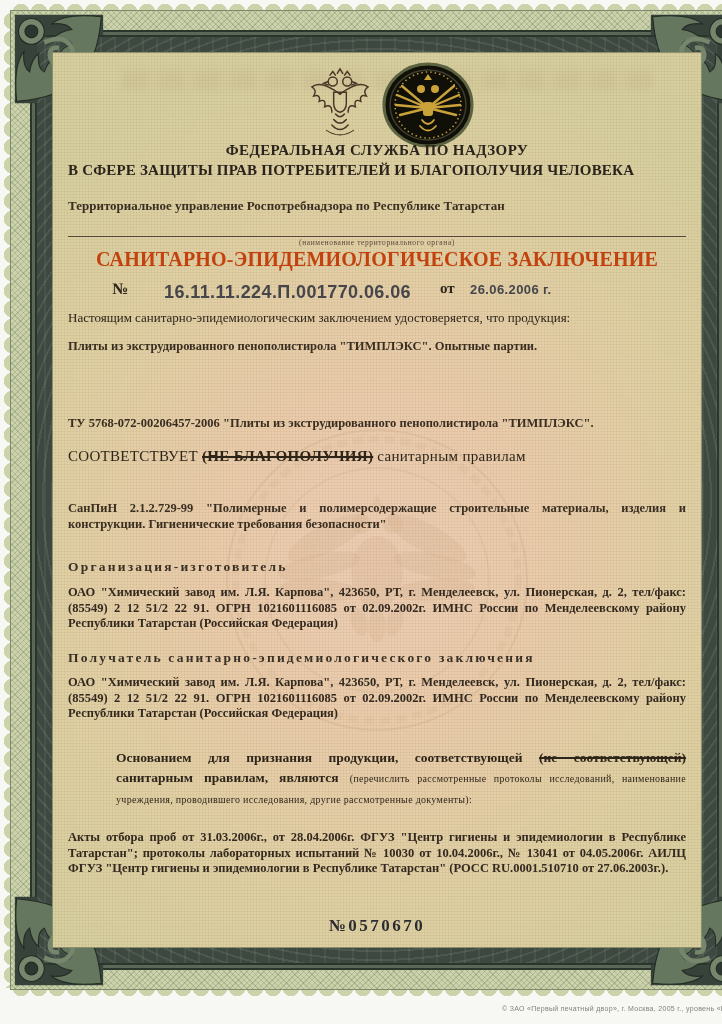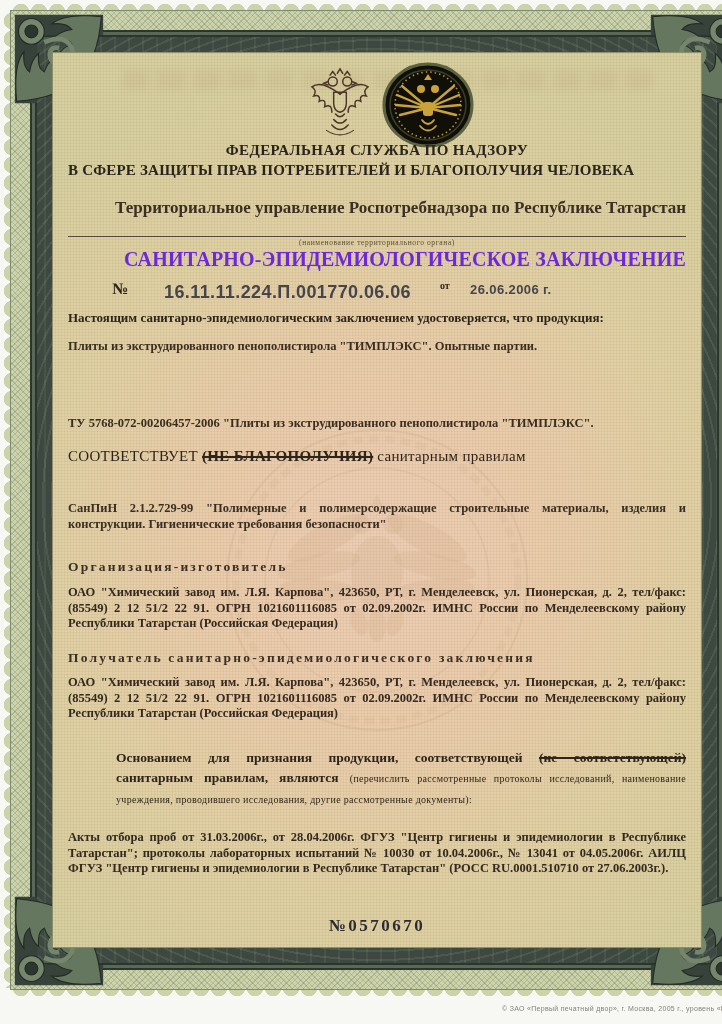--- a/index.html
+++ b/index.html
@@ -45,31 +45,31 @@
   .ghost{position:absolute;top:18px;left:70px;right:50px;height:20px;border-radius:4px;opacity:.5;filter:blur(3px);
     background:repeating-linear-gradient(90deg,rgba(160,130,95,.20) 0 26px,rgba(160,130,95,.05) 26px 36px);}
 
   
   .doc{position:absolute;left:68px;right:68px;top:52px;bottom:76px;}
   .doc > *{position:absolute;left:0;right:0;}
   .emblems{top:10px;text-align:center;transform:translateX(14px);height:86px;}
   .emblems svg{vertical-align:middle;}
   .agency1{top:90px;text-align:center;font-weight:bold;font-size:15px;letter-spacing:.4px;color:#2b241c;}
   .agency2{top:110px;font-weight:bold;font-size:15px;letter-spacing:.2px;color:#2b241c;}
-  .territorial{top:146px;text-align:right;font-weight:bold;font-size:17px;color:#3a2f22;}
+  .territorial{top:146px;text-align:left;font-weight:bold;font-size:13px;color:#3a2f22;}
   .rule{top:184px;border-top:1.5px solid #55483a;height:0;}
   .rule-caption{top:186px;text-align:center;font-size:7.5px;letter-spacing:.6px;color:#5a4a38;}
-  .title{top:196px;text-align:right;font-weight:bold;font-size:20px;letter-spacing:.2px;color:#6d28d9;}
+  .title{top:196px;text-align:center;font-weight:bold;font-size:20px;letter-spacing:.2px;color:#c2410c;}
   .numrow{top:228px;height:20px;}
   .numrow span{position:absolute;white-space:nowrap;}
   .num-sign{left:44px;font-weight:bold;font-size:16px;}
   .num-val{left:96px;top:2px;font-family:"Liberation Sans",sans-serif;font-weight:bold;font-size:18px;letter-spacing:.4px;color:#45454a;}
-  .num-ot{left:372px;font-size:10px;font-weight:bold;}
+  .num-ot{left:372px;font-size:15px;font-weight:bold;}
   .num-date{left:402px;top:2px;font-family:"Liberation Sans",sans-serif;font-weight:bold;font-size:13px;letter-spacing:.4px;color:#45454a;}
-  .certify{top:258px;font-weight:bold;font-size:13px;color:#2e251a;}
+  .certify{top:258px;font-weight:normal;font-size:13px;color:#2e251a;}
   .product{top:287px;font-size:12.5px;font-weight:bold;color:#3a2e20;}
   .made{top:338px;font-size:13px;color:#362b1e;}
   .spec{top:364px;font-size:12.5px;font-weight:bold;color:#3a2e20;}
   .compl{top:396px;font-size:15px;color:#2e251a;letter-spacing:.3px;}
   .compl .struck{font-weight:bold;text-decoration:line-through;text-decoration-thickness:1.5px;}
   .small-note{top:416px;font-size:10px;letter-spacing:.4px;line-height:12px;color:#473a29;max-width:566px;}
   .rules-text{top:449px;font-size:12.5px;font-weight:bold;line-height:15.5px;color:#3a2e20;text-align:justify;}
   .sec-h{font-weight:bold;font-size:13.5px;letter-spacing:2.2px;color:#3a3126;}
   .h-mfr{top:507px;}
   .p-mfr{top:533px;}

